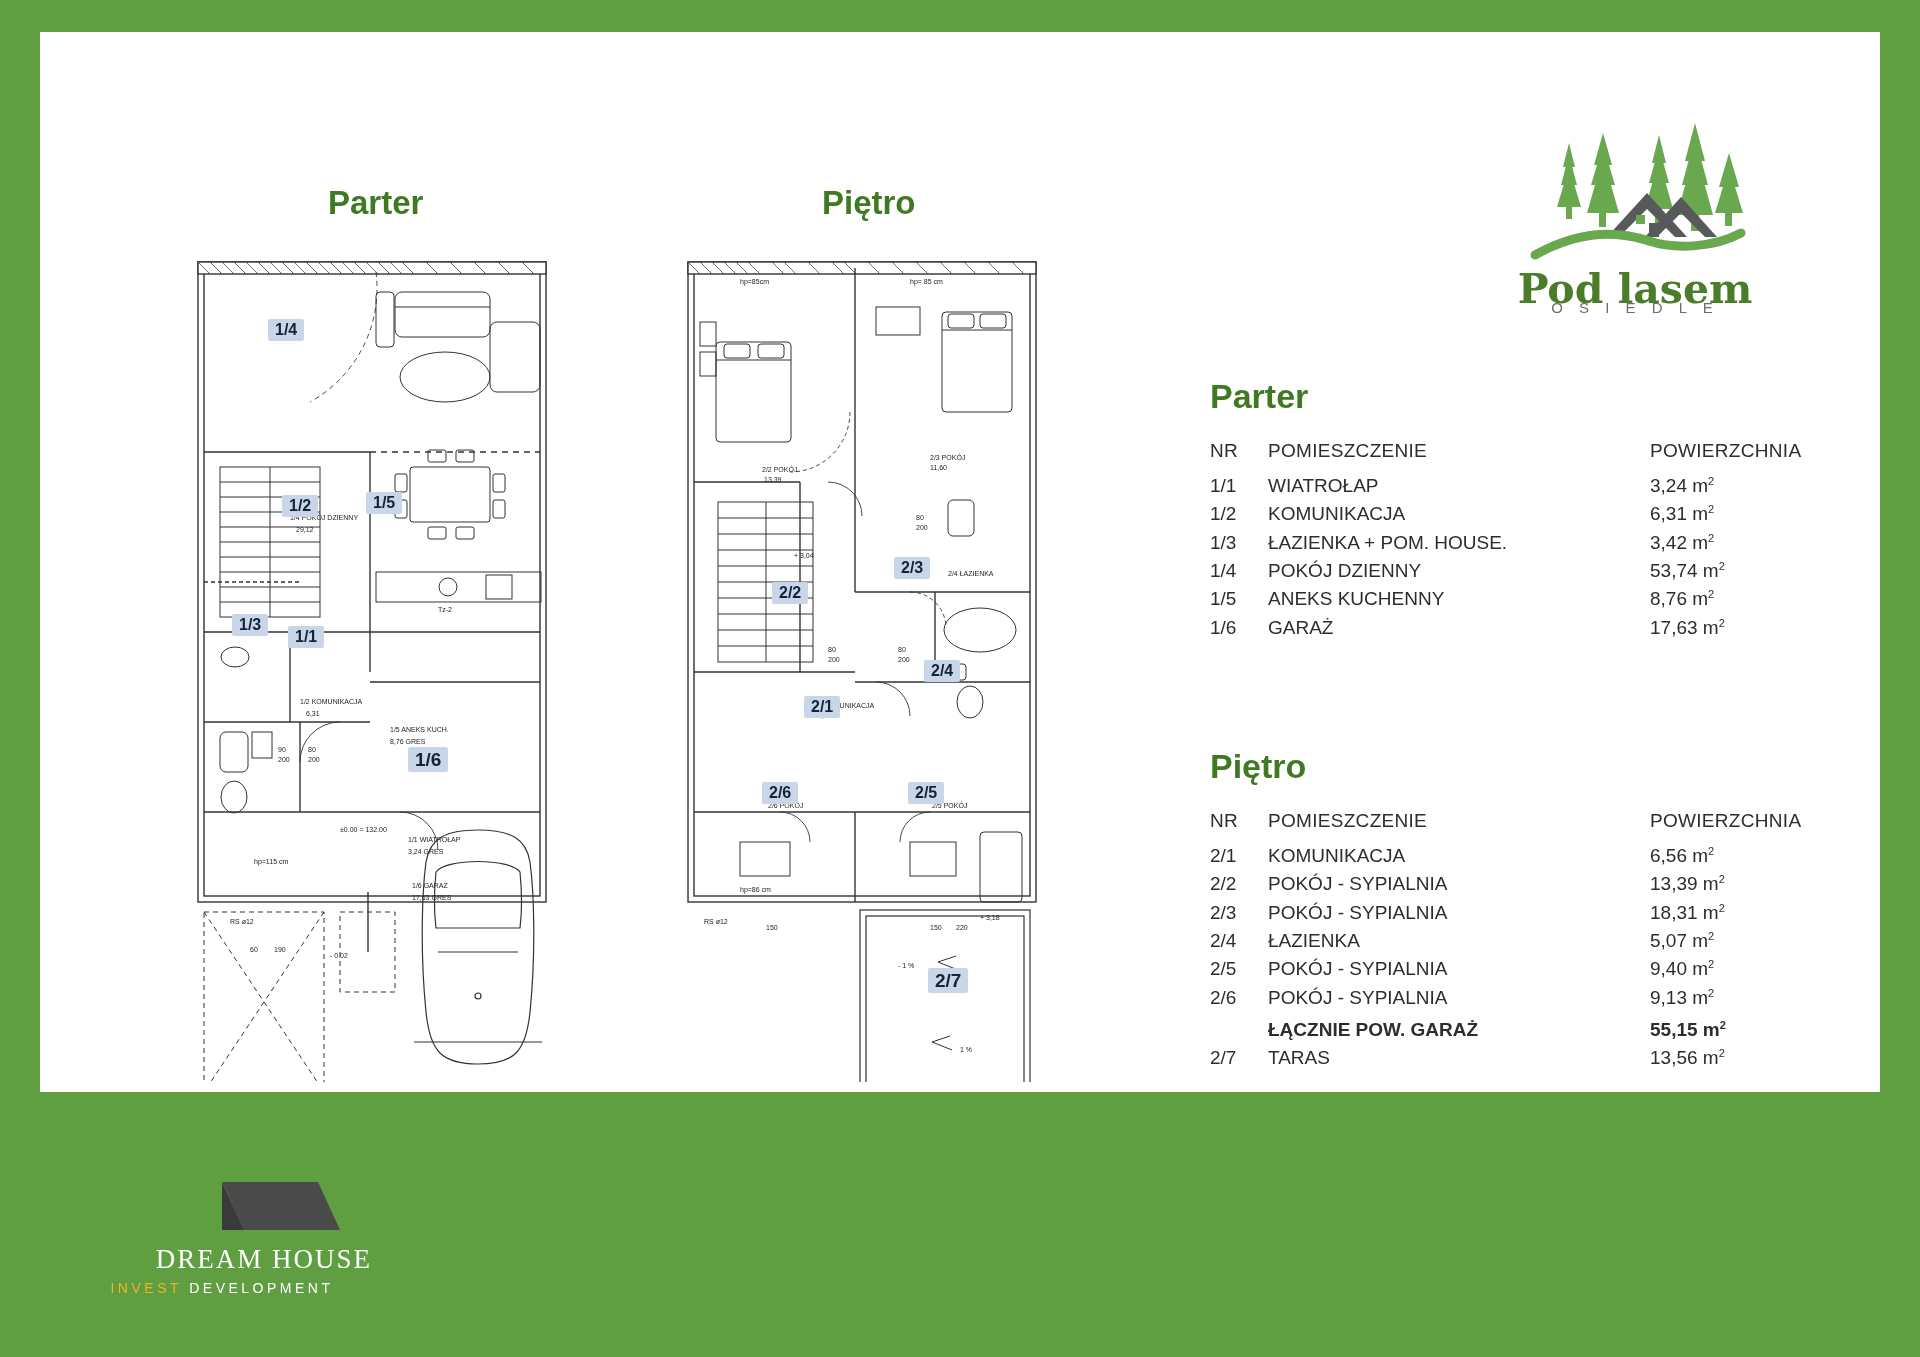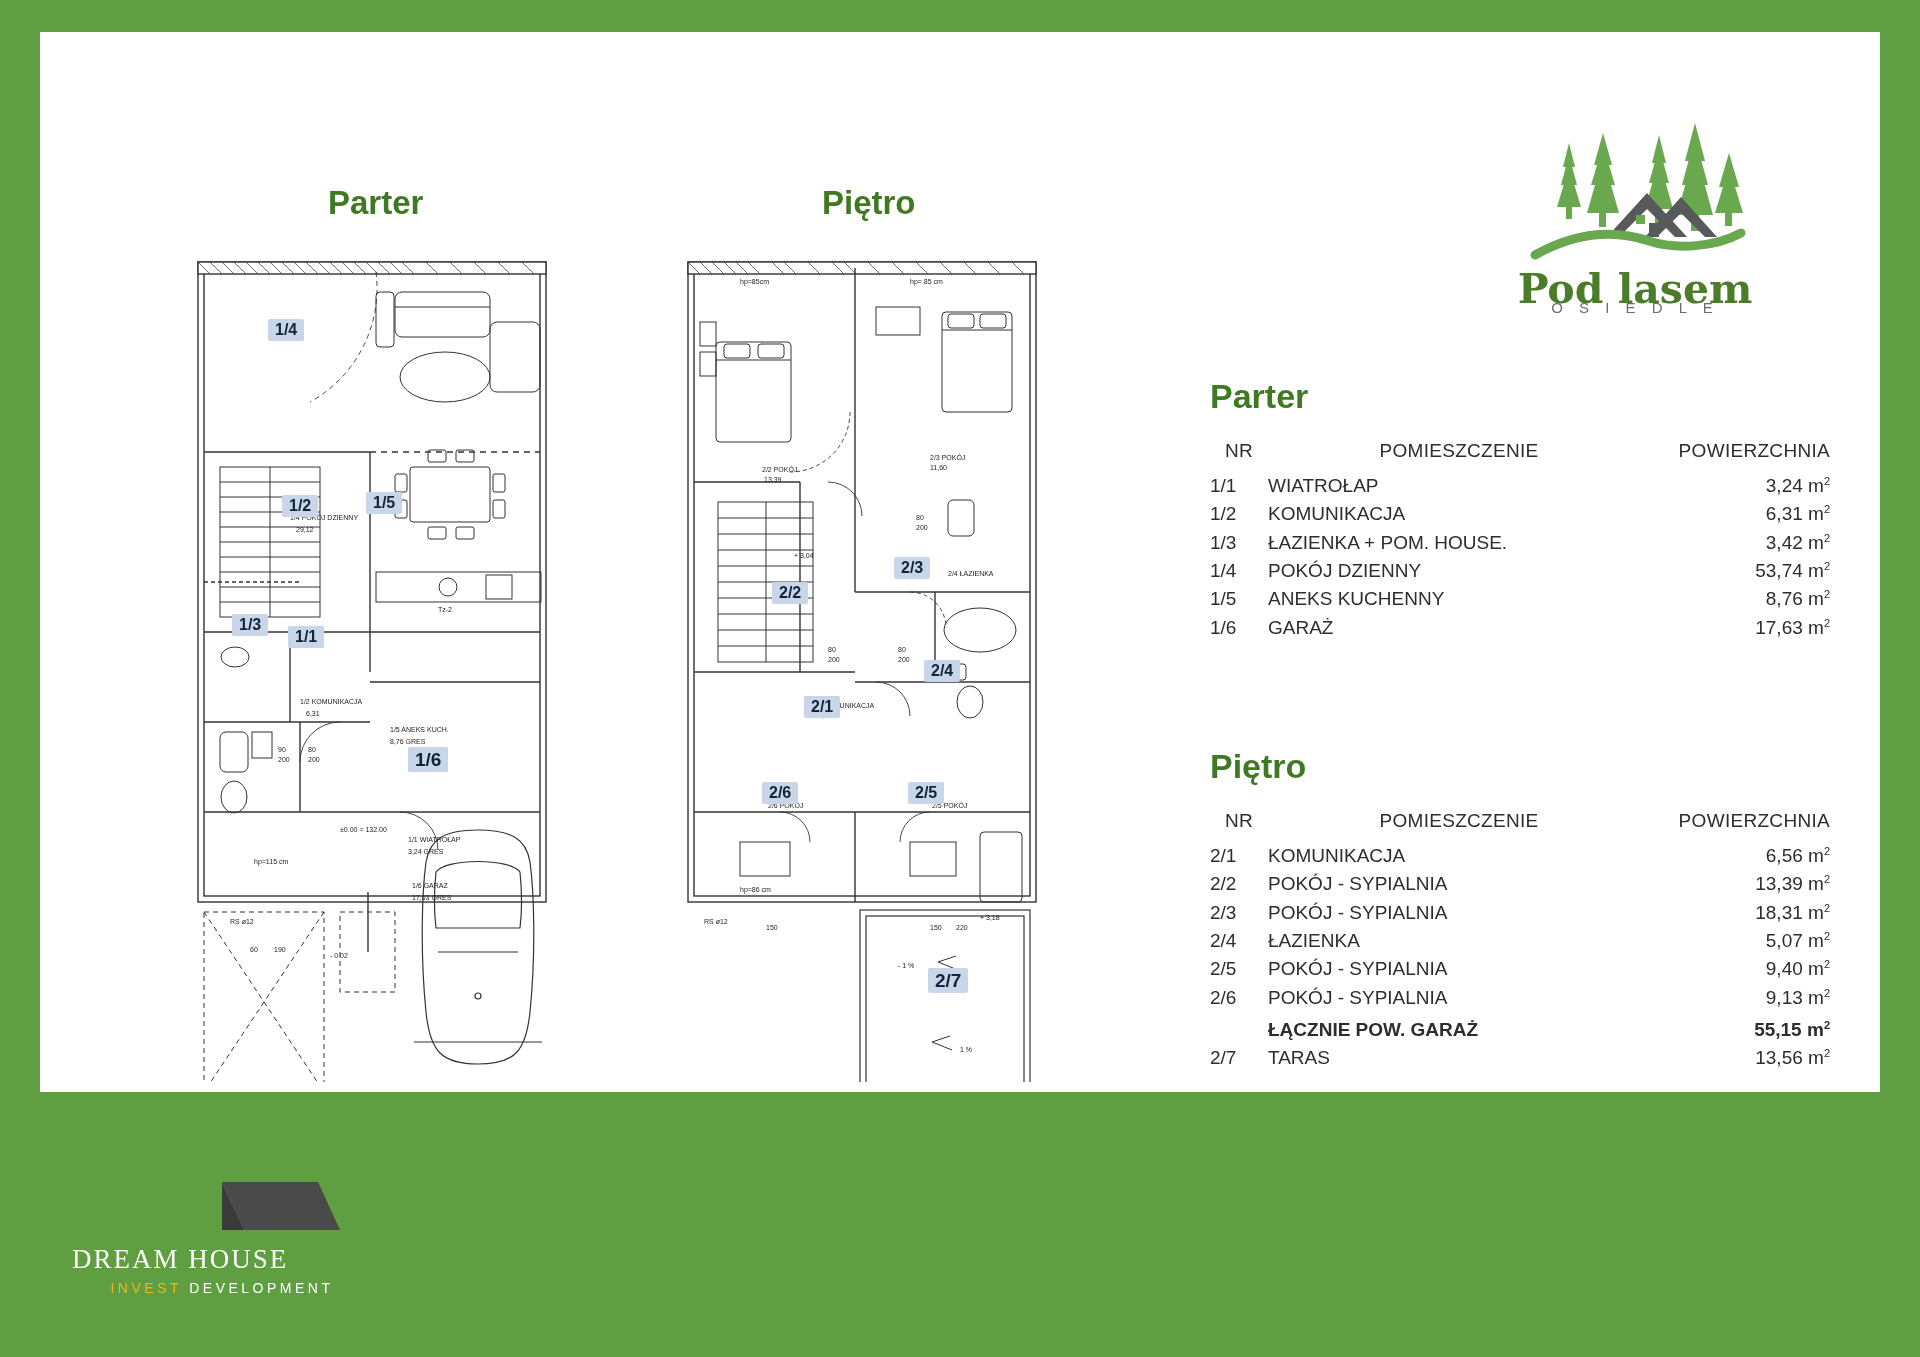--- a/index.html
+++ b/index.html
@@ -85,41 +85,41 @@
     font-size: 34px; font-weight: bold; color: #3f7a23;
     margin-bottom: 22px;
   }
   table.rooms {
     width: 100%;
     border-collapse: collapse;
     font-size: 19px;
     color: #2d2d2d;
   }
   table.rooms th {
-    text-align: center;
+    text-align: left;
     font-weight: normal;
     font-size: 19px;
     padding: 2px 0 10px 0;
     color: #2d2d2d;
     letter-spacing: .3px;
   }
   table.rooms th.c-nr { width: 58px; }
-  table.rooms th.c-area, table.rooms td.c-area { text-align: right; width: 180px; }
+  table.rooms th.c-area, table.rooms td.c-area { width: 180px; }
   table.rooms td { padding: 3px 0; font-size: 19px; }
   table.rooms td.c-nr { width: 58px; }
   tr.total td { font-weight: bold; padding-top: 7px; }
   tr.total td.c-area { font-weight: bold; }
   sup { font-size: 11px; vertical-align: super; }
 
   
   .footer { position: absolute; left: 0; top: 1092px; width: 1920px; height: 265px; }
   .dh-logo { position: absolute; left: 72px; top: 60px; width: 300px; height: 120px; }
   .dh-name {
     position: absolute; left: 72px; top: 152px; width: 300px;
-    text-align: left; color: #ffffff; font-size: 27px; letter-spacing: 2px;
+    text-align: right; color: #ffffff; font-size: 27px; letter-spacing: 2px;
     font-family: "Liberation Serif", serif;
   }
   .dh-sub {
     position: absolute; left: 72px; top: 188px; width: 300px;
     text-align: center; font-size: 14px; letter-spacing: 3.5px; color: #ffffff;
   }
   .dh-sub .invest { color: #f0b323; }
 </style>
 </head>
 <body>

